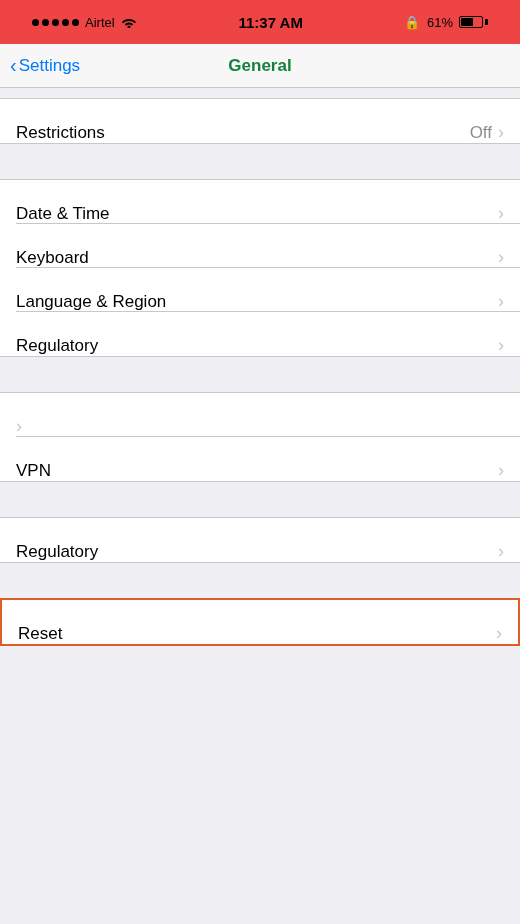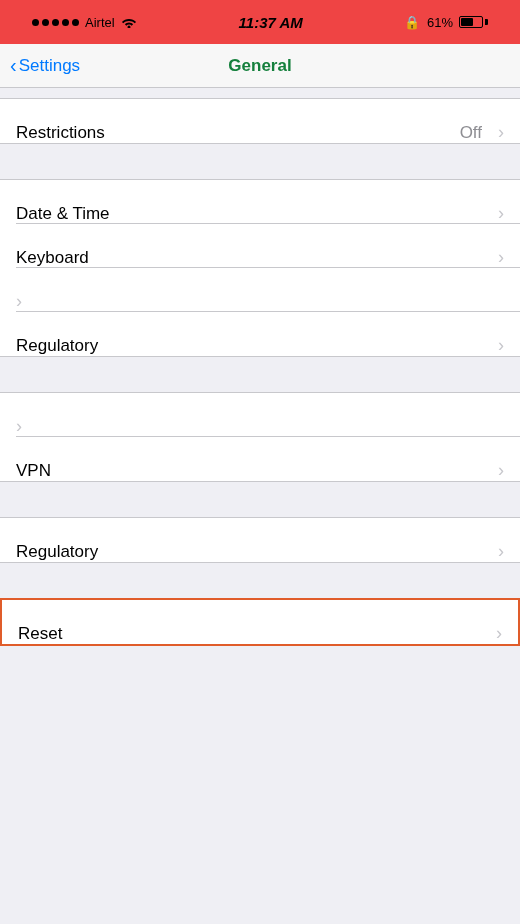--- a/index.html
+++ b/index.html
@@ -54,21 +54,20 @@
       gap: 6px;
       font-size: 13px;
       font-weight: 500;
       color: #000;
     }
 
     .status-center {
       font-size: 15px;
       font-weight: 600;
       color: #000;
-      font-style: italic;
     }
 
     .status-right {
       display: flex;
       align-items: center;
       gap: 6px;
       font-size: 13px;
       font-weight: 500;
       color: #000;
     }
@@ -182,21 +181,21 @@
     }
 
     .row-label {
       font-size: 17px;
       color: #000;
     }
 
     .row-right {
       display: flex;
       align-items: center;
-      gap: 16px;
+      gap: 6px;
     }
 
     .row-value {
       font-size: 17px;
       color: #8e8e93;
     }
 
     .chevron-right {
       color: #c7c7cc;
       font-size: 18px;
@@ -276,20 +275,21 @@
         <span class="chevron-right">›</span>
       </div>
     </div>
     <div class="settings-row">
       <span class="row-label">Keyboard</span>
       <div class="row-right">
         <span class="chevron-right">›</span>
       </div>
     </div>
     <div class="settings-row">
+      <span class="row-label">Language &amp; Region</span>
       <div class="row-right">
         <span class="chevron-right">›</span>
       </div>
     </div>
     <div class="settings-row">
       <span class="row-label">Regulatory</span>
       <div class="row-right">
         <span class="chevron-right">›</span>
       </div>
     </div>

